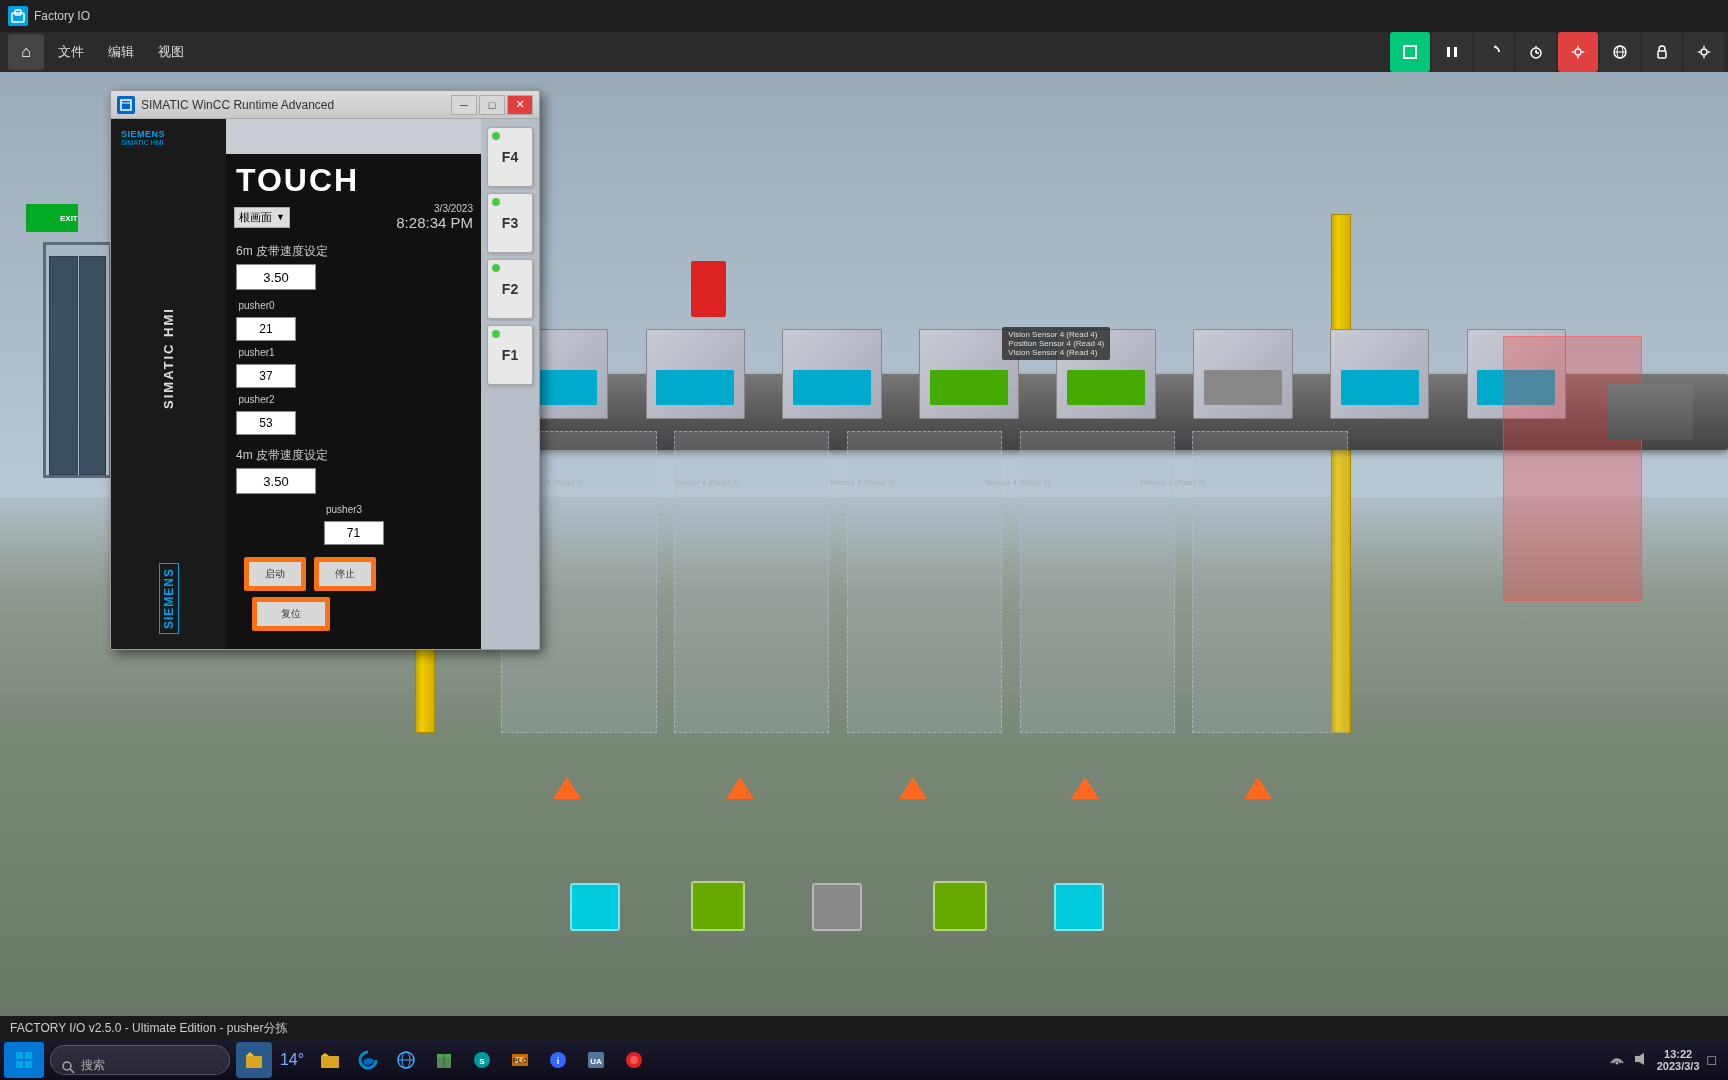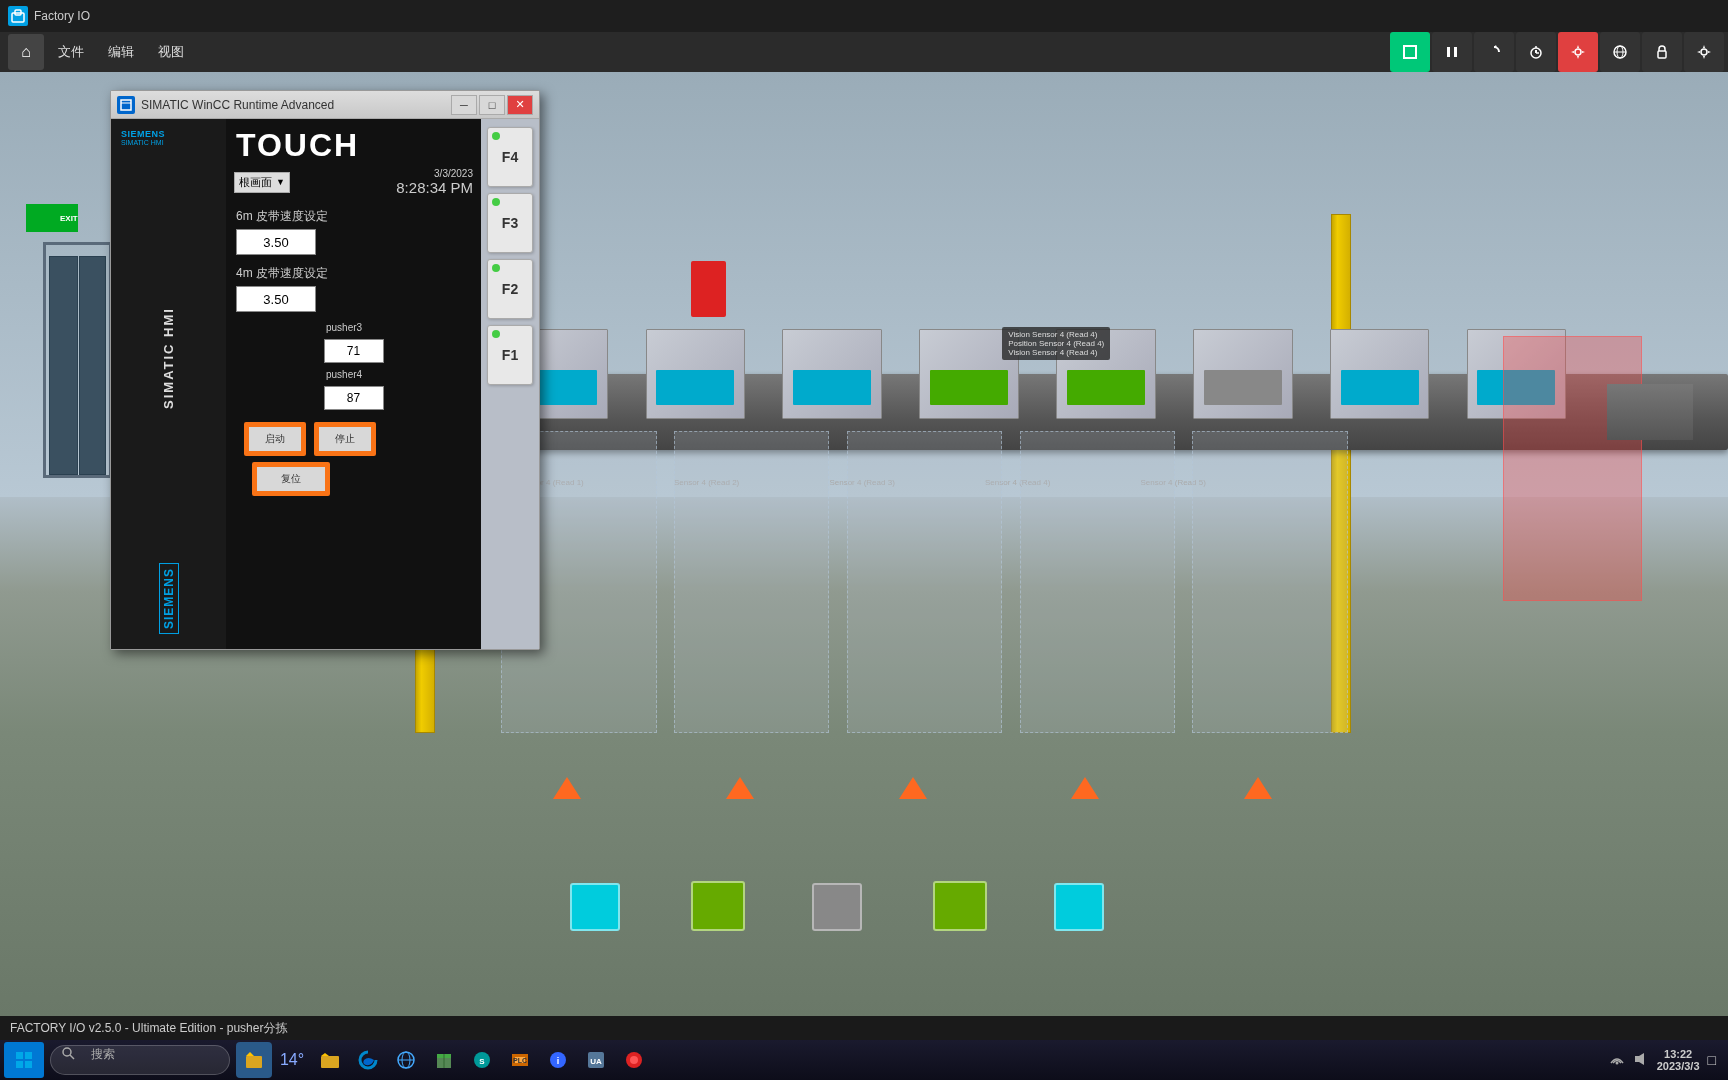--- a/index.html
+++ b/index.html
@@ -201,20 +201,21 @@
       color: #00a0e4;
       font-size: 7px;
     }
 
     .touch-display {
       width: 295px;
       background: #111;
       flex: 1;
       position: relative;
       margin-left: 0;
+      margin-top: 35px;
     }
 
     
     .touch-title {
       color: white;
       font-size: 32px;
       font-weight: bold;
       padding: 8px 10px 0;
       letter-spacing: 2px;
     }
@@ -425,23 +426,23 @@
       cursor: pointer;
       margin-right: 4px;
     }
     .taskbar-search {
       width: 180px;
       height: 30px;
       background: rgba(255,255,255,0.1);
       border: 1px solid rgba(255,255,255,0.2);
       border-radius: 15px;
       display: flex;
-      align-items: flex-start;
+      align-items: flex-end;
       padding: 0 10px;
-      gap: 16px;
+      gap: 6px;
       cursor: pointer;
       margin-right: 4px;
     }
     .taskbar-search-text {
       color: #aaa;
       font-size: 12px;
     }
     .taskbar-app {
       width: 36px;
       height: 36px;
@@ -817,34 +818,49 @@
         </div>
       </div>
 
       <div class="hmi-content">
 
         <div class="belt-section">
           <div class="belt-label">6m 皮带速度设定</div>
           <input class="belt-input" type="text" value="3.50" style="">
         </div>
 
+        <div style="display:flex;gap:16px;">
+          <div>
+
+            <div class="pusher-row" style="flex-direction:column;margin-bottom:6px;">
+              <div class="pusher-label">pusher0</div>
+              <div class="pusher-value">21</div>
+            </div>
+
+            <div class="pusher-row" style="flex-direction:column;margin-bottom:6px;">
+              <div class="pusher-label">pusher1</div>
+              <div class="pusher-value">37</div>
+            </div>
+
+            <div class="pusher-row" style="flex-direction:column;margin-bottom:6px;">
+              <div class="pusher-label">pusher2</div>
+              <div class="pusher-value">53</div>
+            </div>
+          </div>
+        </div>
 
         <div class="belt-section" style="margin-top:6px;">
           <div class="belt-label">4m 皮带速度设定</div>
           <input class="belt-input" type="text" value="3.50" style="">
         </div>
 
         <div style="margin-top:4px;">
           <div class="pusher-row" style="flex-direction:column;margin-bottom:6px;">
             <div class="pusher-label">pusher3</div>
             <div class="pusher-value">71</div>
-          </div>
-          <div class="pusher-row" style="flex-direction:column;margin-bottom:6px;">
-            <div class="pusher-label">pusher4</div>
-            <div class="pusher-value">87</div>
           </div>
         </div>
 
         <div class="hmi-buttons">
           <button class="hmi-btn start-btn">启动</button>
           <button class="hmi-btn stop-btn">停止</button>
         </div>
         <div style="margin-top:6px;margin-left:8px;">
           <button class="hmi-btn reset-btn">复位</button>
         </div>

